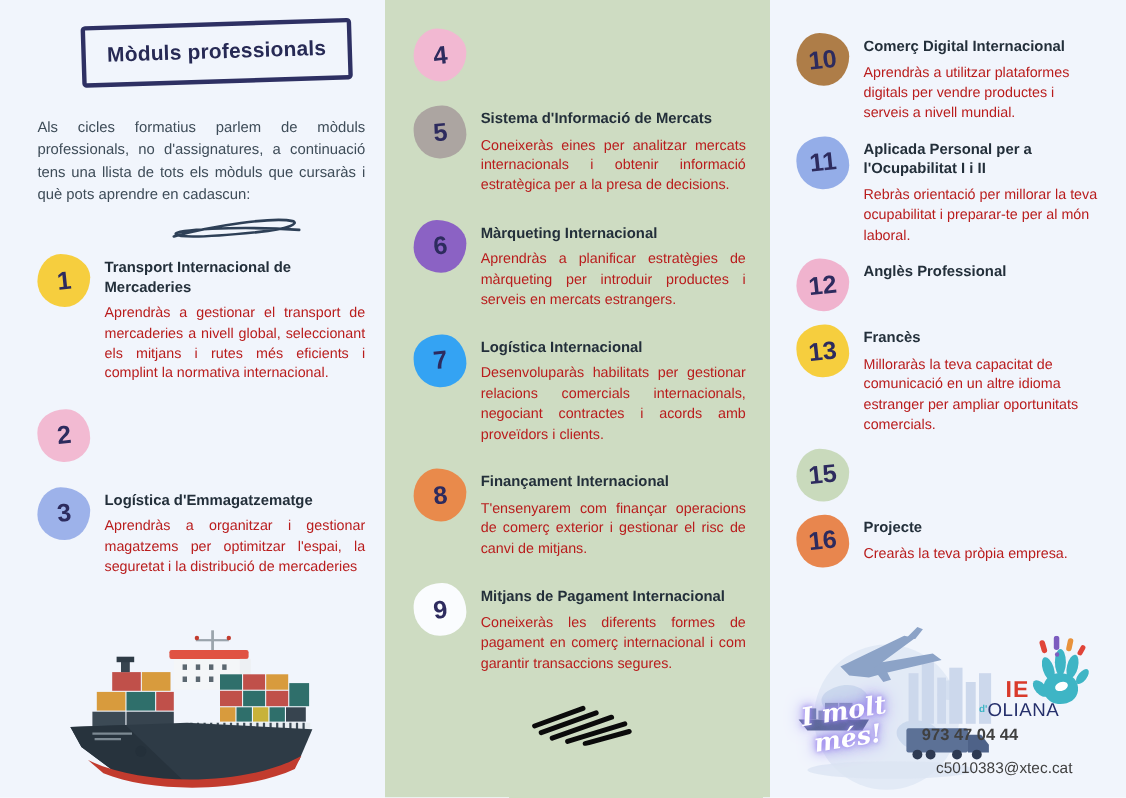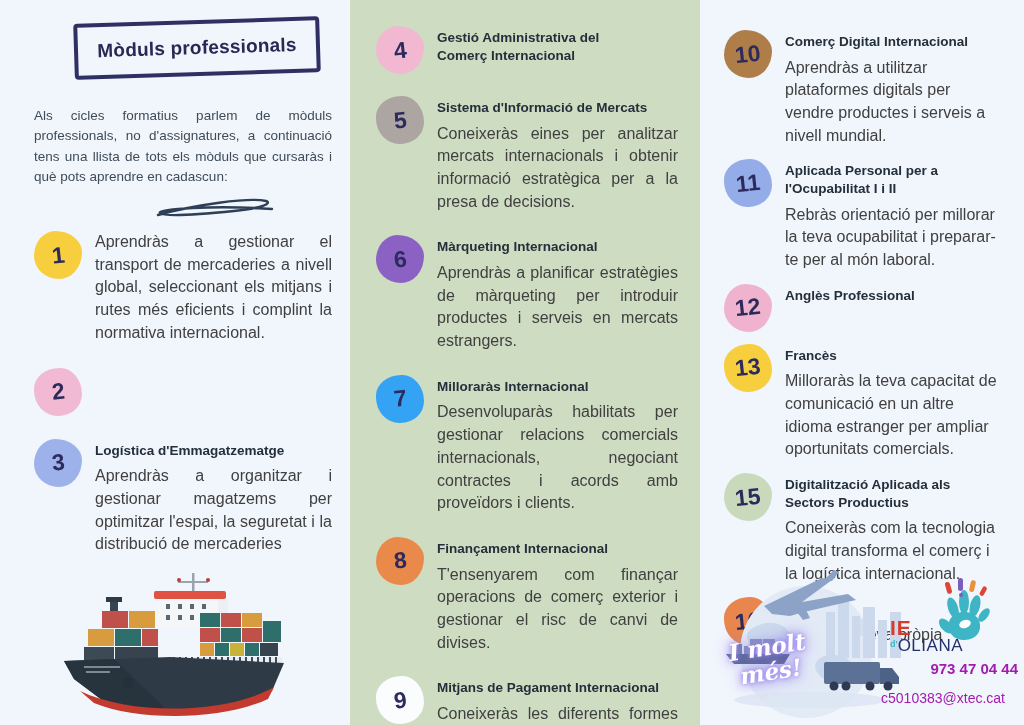--- a/index.html
+++ b/index.html
@@ -26,42 +26,42 @@
   .col-right .module { margin-bottom:12px; }
 
   .num-blob { flex:0 0 48px; width:48px; height:48px; display:flex; align-items:center; justify-content:center;
               border-radius:44% 56% 48% 52% / 52% 44% 56% 48%; }
   .module:nth-child(even) .num-blob { border-radius:54% 46% 50% 50% / 44% 56% 46% 54%; }
   .num { font-size:23px; font-weight:800; color:#2D2B5E; transform:rotate(-6deg); }
 
   .module-text { flex:1; min-width:0; }
   .module-title { margin:3px 0 6px; font-size:13.5px; font-weight:bold; color:#232F3A;
                   line-height:1.3; white-space:pre-line; }
-  .module-desc { margin:0; font-size:16px; color:#404040; line-height:1.42; }
+  .module-desc { margin:0; font-size:13px; color:#b91c1c; line-height:1.42; }
   .col-left .module-desc, .col-mid .module-desc { text-align:justify; }
 
   .ship-art { position:absolute; bottom:4px; left:50%; transform:translateX(-50%); }
 
   .footer { position:absolute; left:700px; top:556px; width:324px; height:169px; }
   .footer-art { position:absolute; left:6px; top:4px; }
 
   .more-text { position:absolute; left:14px; top:78px; width:110px; text-align:center;
                font-family:"DejaVu Serif", serif; font-style:italic; font-weight:bold;
                font-size:23px; line-height:1.1; color:#FFFFFF; white-space:pre-line;
                transform:rotate(-9deg);
                text-shadow:0 0 4px #A18CF2, 0 0 9px #8F7BE8, 0 0 16px #8F7BE8; }
 
   .logo { position:absolute; right:14px; top:22px; width:130px; height:78px; }
   .hand-icon { position:absolute; right:14px; top:0; }
   .logo-text { position:absolute; left:10px; top:40px; line-height:.95; }
-  .logo-ie { font-size:21px; font-weight:800; color:#D93A2B; letter-spacing:1px; }
+  .logo-ie { font-size:21px; font-weight:800; color:#D93A2B; letter-spacing:1px;margin-left:24px; }
   .logo-dap { font-size:9px; font-weight:bold; color:#3EB5C5; vertical-align:4px; }
   .logo-oliana { font-size:17px; font-weight:400; color:#252F6B; letter-spacing:.5px; }
 
-  .contact { position:absolute; right:6px; top:104px; width:180px; text-align:right; color:#a21caf; }
+  .contact { position:absolute; right:6px; top:104px; width:180px; text-align:left; color:#404040; }
   .contact .phone { font-size:15px; font-weight:bold; margin:0 0 4px; }
   .contact .email { font-size:14px; margin:13px; }
 </style>
 </head>
 <body>
 
 <div class="page">
 
   <div class="col col-left">
     <div class="title-box">
@@ -72,20 +72,21 @@
     <svg class="divider-squiggle" width="120" height="26" viewBox="0 0 120 26">
       <path d="M4,20 C40,10 95,2 112,6 C118,8 110,13 80,16 C50,19 10,22 6,18 C2,14 60,10 118,14" fill="none" stroke="#2E4057" stroke-width="2.4" stroke-linecap="round"></path>
     </svg>
 
     <div>
   <div class="module">
     <div class="num-blob" style="background: rgb(246, 206, 62);">
       <span class="num">1</span>
     </div>
     <div class="module-text">
+      <h3 class="module-title">Transport Internacional de Mercaderies</h3>
       <p class="module-desc">Aprendràs a gestionar el transport de mercaderies a nivell global, seleccionant els mitjans i rutes més eficients i complint la normativa internacional.</p>
     </div>
   </div>
 
   <div class="module">
     <div class="num-blob" style="background: rgb(242, 186, 210);">
       <span class="num">2</span>
     </div>
   </div>
 
@@ -161,22 +162,20 @@
     </svg>
   </div>
 
   <div class="col col-mid">
     <div>
   <div class="module">
     <div class="num-blob" style="background: rgb(242, 184, 210);">
       <span class="num">4</span>
     </div>
     <div class="module-text">
-      <h3 class="module-title">Gestió Administrativa del
-Comerç Internacional</h3>
     </div>
   </div>
 
   <div class="module">
     <div class="num-blob" style="background: rgb(172, 165, 161);">
       <span class="num">5</span>
     </div>
     <div class="module-text">
       <h3 class="module-title">Sistema d'Informació de Mercats</h3>
       <p class="module-desc">Coneixeràs eines per analitzar mercats internacionals i obtenir informació estratègica per a la presa de decisions.</p>
@@ -191,32 +190,32 @@
       <h3 class="module-title">Màrqueting Internacional</h3>
       <p class="module-desc">Aprendràs a planificar estratègies de màrqueting per introduir productes i serveis en mercats estrangers.</p>
     </div>
   </div>
 
   <div class="module">
     <div class="num-blob" style="background: rgb(52, 163, 243);">
       <span class="num">7</span>
     </div>
     <div class="module-text">
-      <h3 class="module-title">Milloraràs Internacional</h3>
+      <h3 class="module-title">Logística Internacional</h3>
       <p class="module-desc">Desenvoluparàs habilitats per gestionar relacions comercials internacionals, negociant contractes i acords amb proveïdors i clients.</p>
     </div>
   </div>
 
   <div class="module">
     <div class="num-blob" style="background: rgb(233, 138, 75);">
       <span class="num">8</span>
     </div>
     <div class="module-text">
       <h3 class="module-title">Finançament Internacional</h3>
-      <p class="module-desc">T'ensenyarem com finançar operacions de comerç exterior i gestionar el risc de canvi de divises.</p>
+      <p class="module-desc">T'ensenyarem com finançar operacions de comerç exterior i gestionar el risc de canvi de mitjans.</p>
     </div>
   </div>
 
   <div class="module">
     <div class="num-blob" style="background: rgb(250, 252, 254);">
       <span class="num">9</span>
     </div>
     <div class="module-text">
       <h3 class="module-title">Mitjans de Pagament Internacional</h3>
       <p class="module-desc">Coneixeràs les diferents formes de pagament en comerç internacional i com garantir transaccions segures.</p>
@@ -272,25 +271,20 @@
     </div>
     <div class="module-text">
       <h3 class="module-title">Francès</h3>
       <p class="module-desc">Milloraràs la teva capacitat de comunicació en un altre idioma estranger per ampliar oportunitats comercials.</p>
     </div>
   </div>
 
   <div class="module">
     <div class="num-blob" style="background: rgb(201, 218, 188);">
       <span class="num">15</span>
-    </div>
-    <div class="module-text">
-      <h3 class="module-title">Digitalització Aplicada als
-Sectors Productius</h3>
-      <p class="module-desc">Coneixeràs com la tecnologia digital transforma el comerç i la logística internacional.</p>
     </div>
   </div>
 
   <div class="module">
     <div class="num-blob" style="background: rgb(232, 134, 78);">
       <span class="num">16</span>
     </div>
     <div class="module-text">
       <h3 class="module-title">Projecte</h3>
       <p class="module-desc">Crearàs la teva pròpia empresa.</p>

